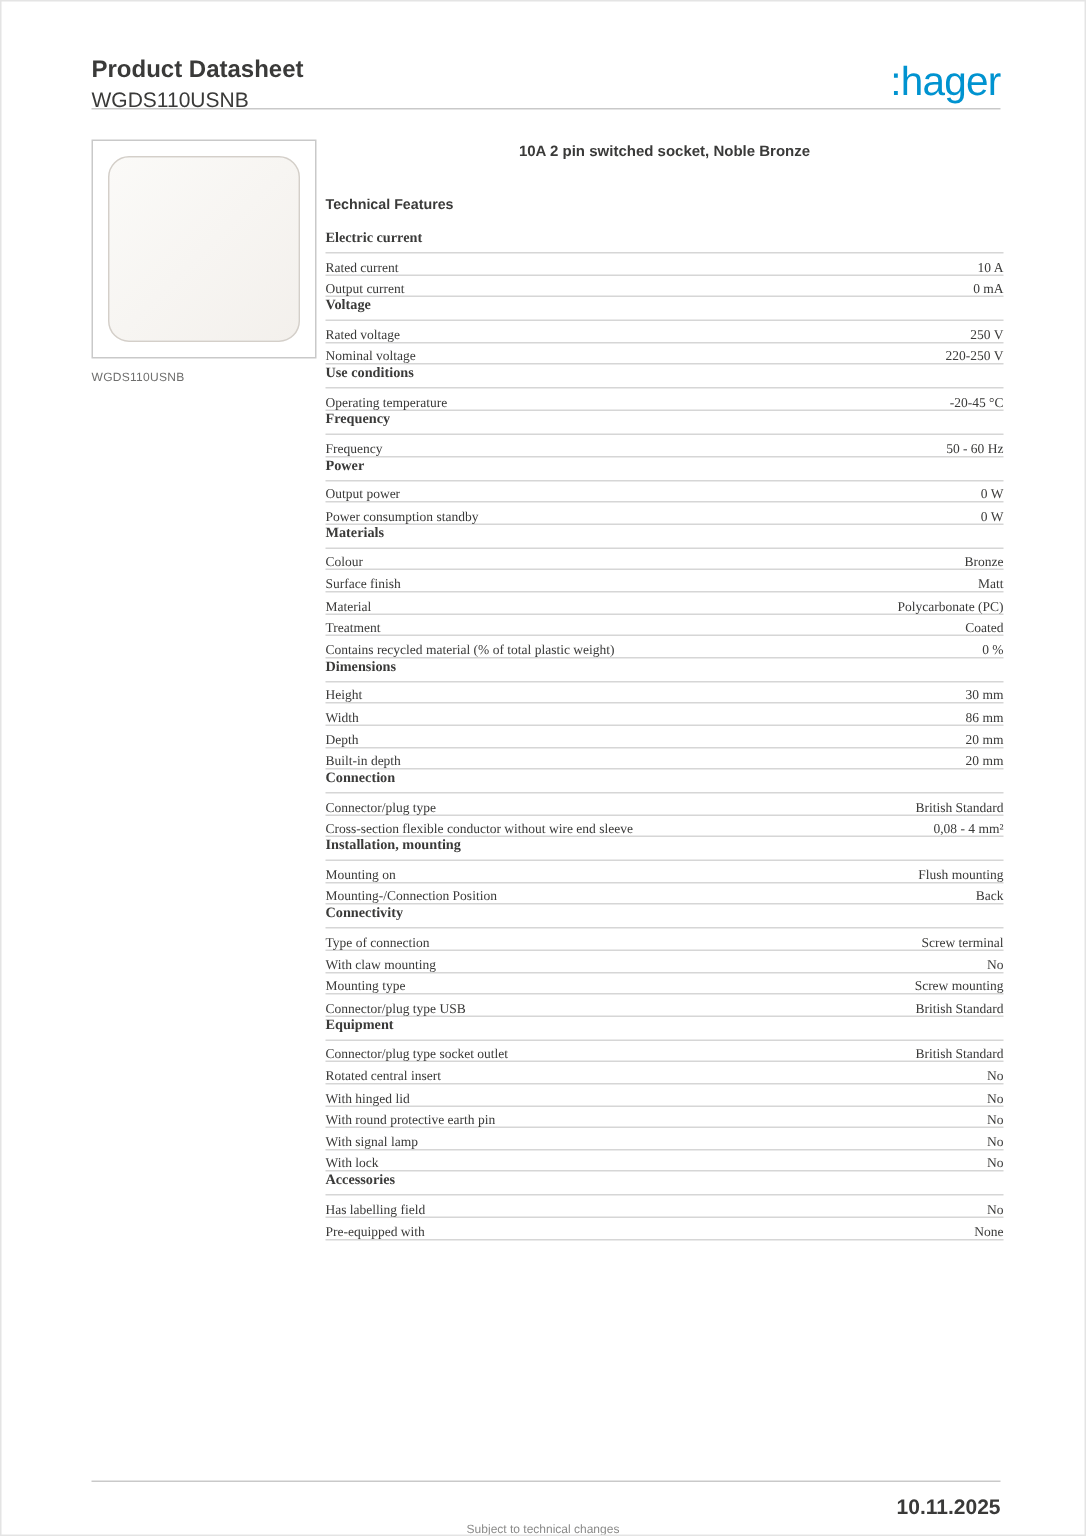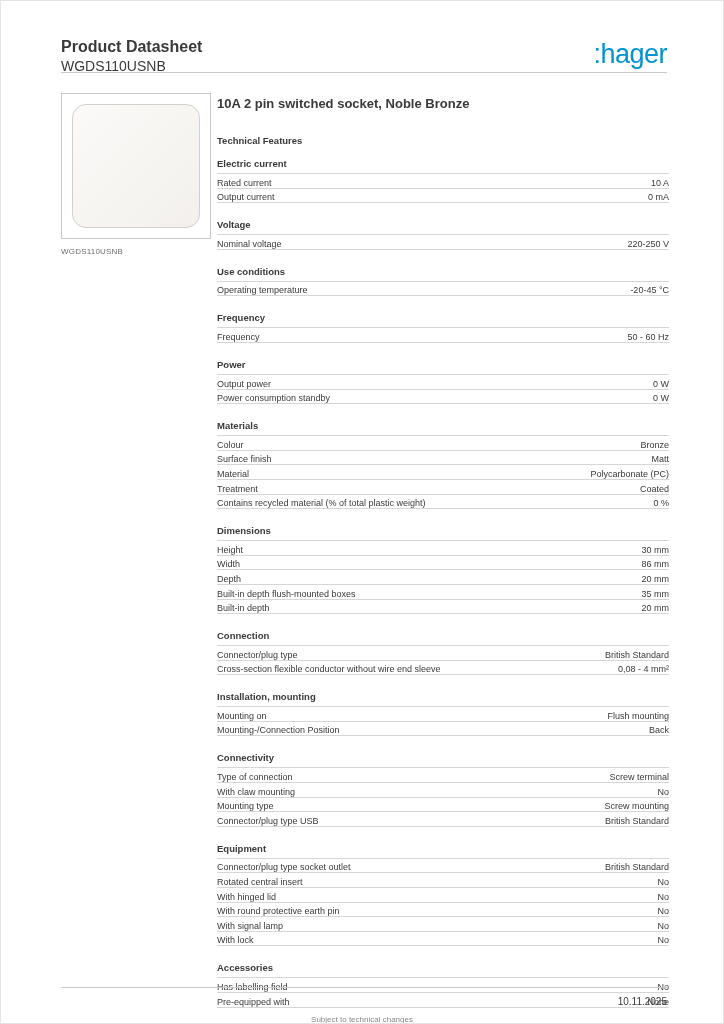--- a/index.html
+++ b/index.html
@@ -52,24 +52,24 @@
     font-size: 8px; color: #6f6f6e;
     letter-spacing: 0.2px;
   }
 
   
   .content {
     position: absolute;
     left: 216px; top: 95px;
     width: 452px;
   }
-  .product-title { font-size: 13px; font-weight: 700; margin-bottom: 24px; }
+  .product-title { font-size: 10px; font-weight: 700; margin-bottom: 24px; text-align: center; }
   .features-heading { font-size: 9.5px; font-weight: 700; margin-bottom: 12px; }
 
-  .section { margin-bottom: 16px; }
+  .section { margin-bottom: 1px; font-family: Liberation Serif, serif; }
   .section-title {
     font-size: 9.5px; font-weight: 700;
     padding-bottom: 4px;
   }
   .rows { border-top: 1px solid #d6d6d6; }
   .row {
     display: flex; justify-content: space-between; align-items: flex-end;
     height: 14.6px;
     border-bottom: 1px solid #d6d6d6;
     font-size: 9px;
@@ -85,21 +85,21 @@
   }
   .footer-note {
     position: absolute;
     left: 0; right: 0; top: 996px;
     text-align: center;
     font-size: 8px; color: #8a8a89; margin-top: 18px;
   }
   .footer-date {
     position: absolute;
     right: 56px; top: 995px;
-    font-size: 10px; font-weight: 400; color: #3a3a39;
+    font-size: 14px; font-weight: 700; color: #3a3a39;
   }
 </style>
 </head>
 <body>
 
 <div class="header">
   <div>
     <div class="title">Product Datasheet</div>
     <div class="subtitle">WGDS110USNB</div>
   </div>
@@ -126,20 +126,24 @@
           <div class="row">
             <span class="label">Output current</span>
             <span class="value">0 mA</span>
           </div>
         </div>
       </div>
       <div class="section">
         <div class="section-title">Voltage</div>
         <div class="rows">
           <div class="row">
+            <span class="label">Rated voltage</span>
+            <span class="value">250 V</span>
+          </div>
+          <div class="row">
             <span class="label">Nominal voltage</span>
             <span class="value">220-250 V</span>
           </div>
         </div>
       </div>
       <div class="section">
         <div class="section-title">Use conditions</div>
         <div class="rows">
           <div class="row">
             <span class="label">Operating temperature</span>
@@ -201,24 +205,20 @@
             <span class="label">Height</span>
             <span class="value">30 mm</span>
           </div>
           <div class="row">
             <span class="label">Width</span>
             <span class="value">86 mm</span>
           </div>
           <div class="row">
             <span class="label">Depth</span>
             <span class="value">20 mm</span>
-          </div>
-          <div class="row">
-            <span class="label">Built-in depth flush-mounted boxes</span>
-            <span class="value">35 mm</span>
           </div>
           <div class="row">
             <span class="label">Built-in depth</span>
             <span class="value">20 mm</span>
           </div>
         </div>
       </div>
       <div class="section">
         <div class="section-title">Connection</div>
         <div class="rows">

